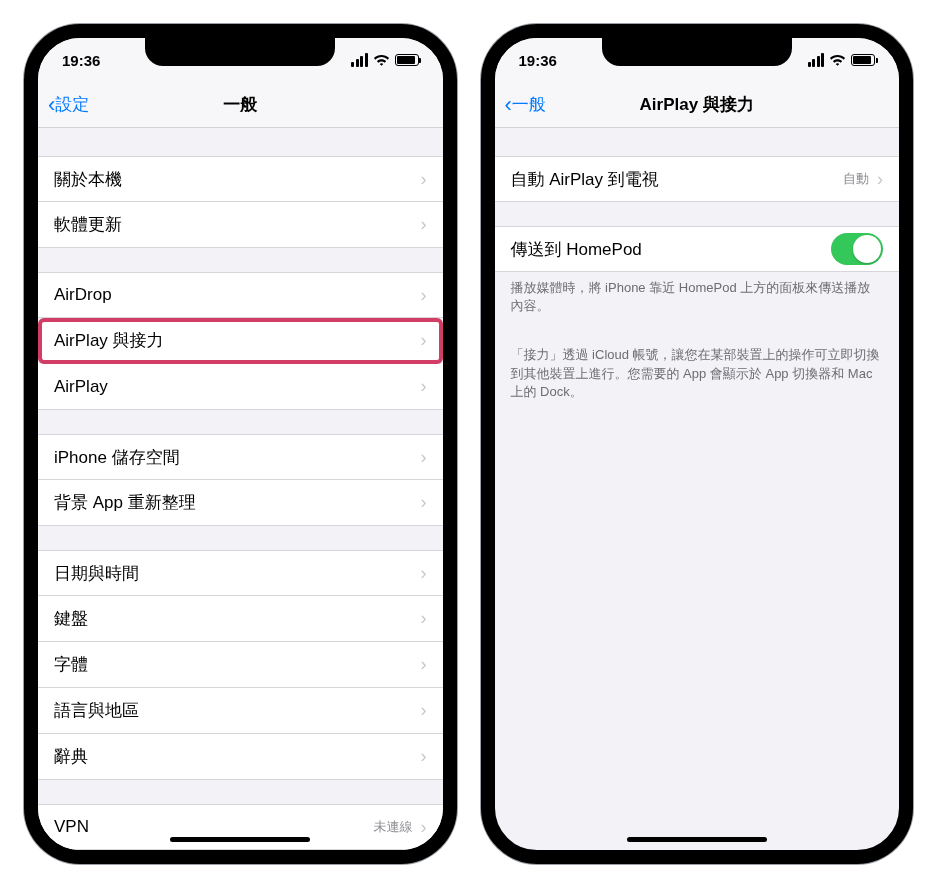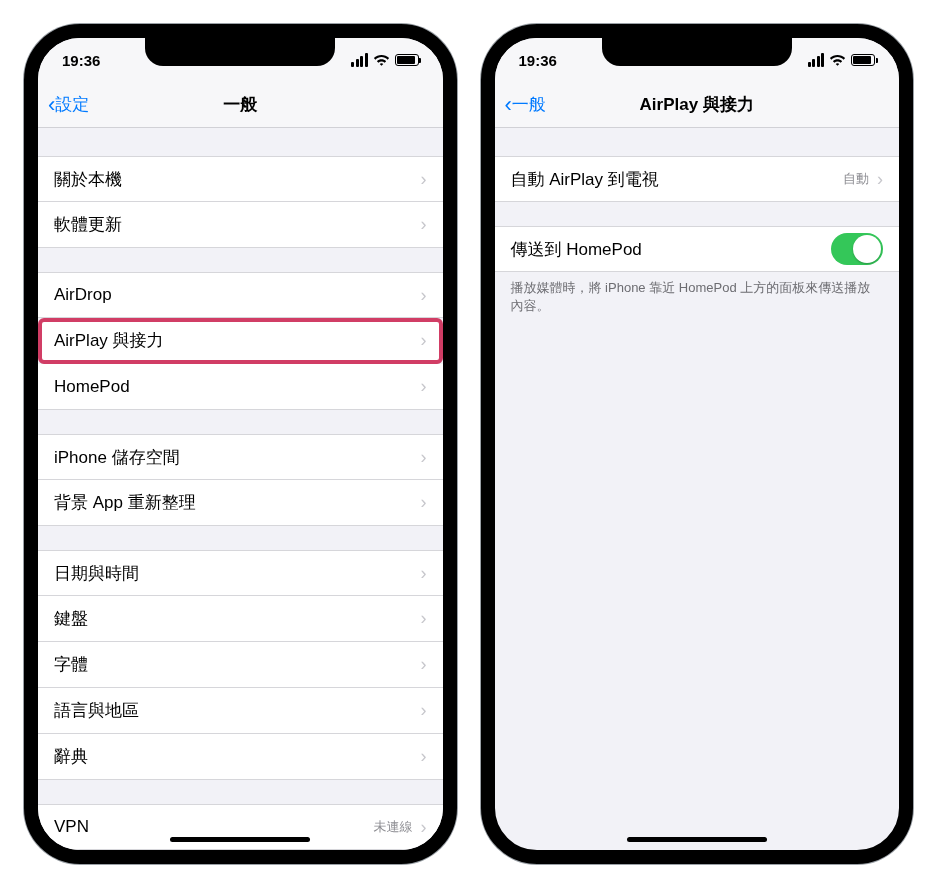--- a/index.html
+++ b/index.html
@@ -189,21 +189,21 @@
     <div class="group">
       <div class="row">
         <span>AirDrop</span>
         <span class="chev-right">›</span>
       </div>
       <div class="row highlight">
         <span>AirPlay 與接力</span>
         <span class="chev-right">›</span>
       </div>
       <div class="row">
-        <span>HomePod</span>
+        <span>AirPlay</span>
         <span class="chev-right">›</span>
       </div>
     </div>
 
     <div class="group">
       <div class="row">
         <span>iPhone 儲存空間</span>
         <span class="chev-right">›</span>
       </div>
       <div class="row">
@@ -288,17 +288,18 @@
 
     <div class="group">
       <div class="row">
         <span>傳送到 HomePod</span>
         <div class="toggle"></div>
       </div>
       <div class="footer-note">播放媒體時，將 iPhone 靠近 HomePod 上方的面板來傳送播放內容。</div>
     </div>
 
     <div class="group">
+      <div class="footer-note">「接力」透過 iCloud 帳號，讓您在某部裝置上的操作可立即切換到其他裝置上進行。您需要的 App 會顯示於 App 切換器和 Mac 上的 Dock。</div>
     </div>
 
   </div>
   <div class="home-indicator"></div>
 </div>
 
 </body></html>

